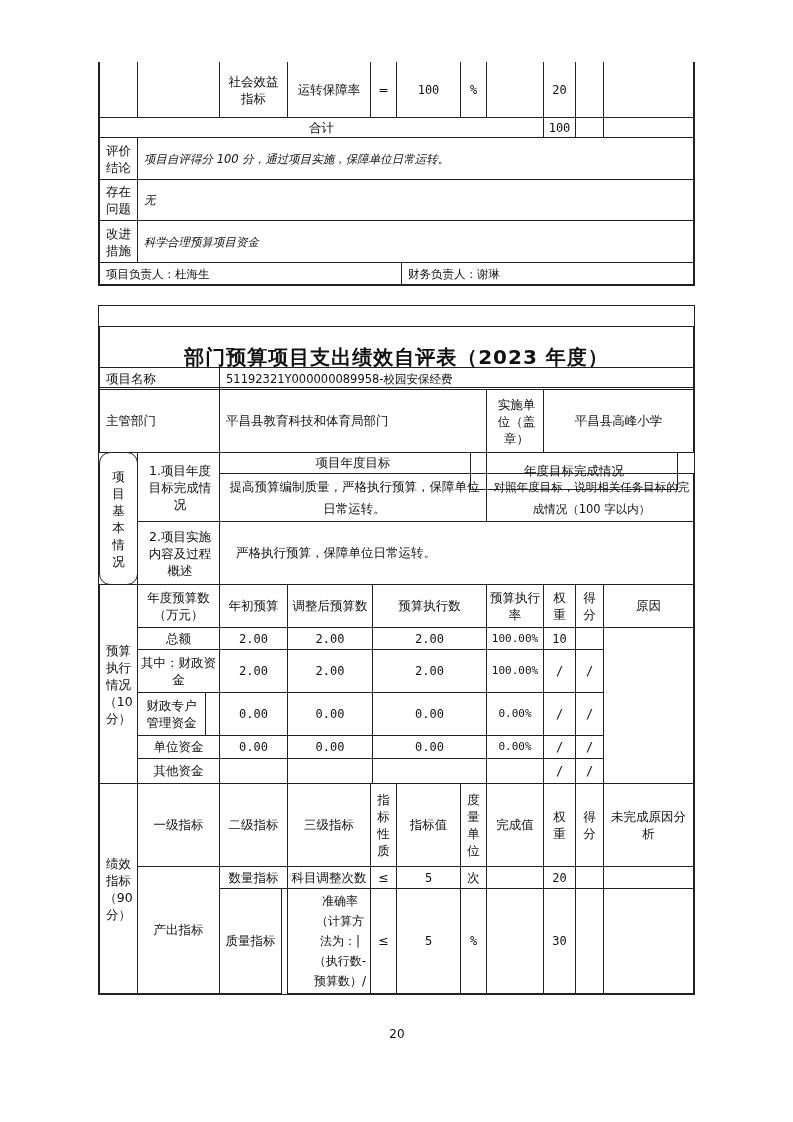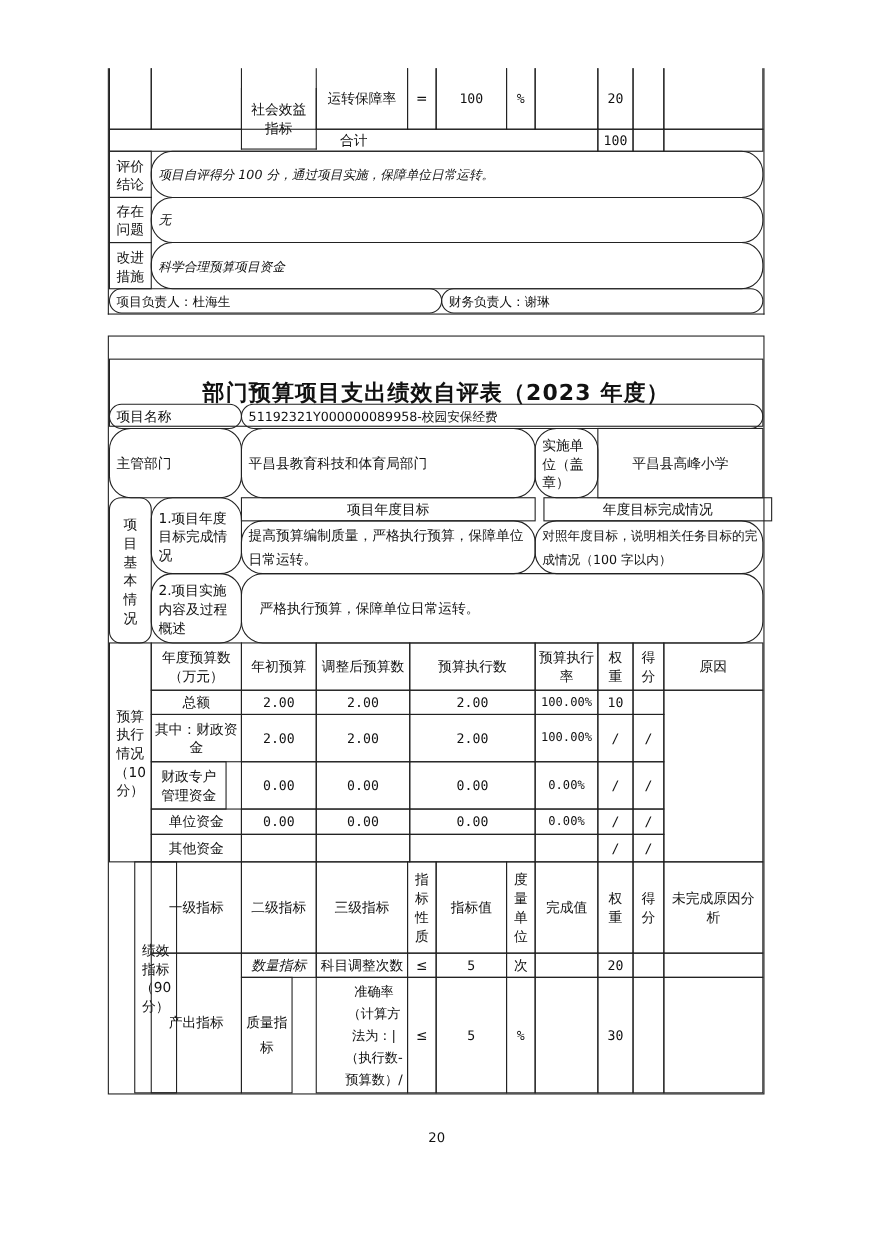--- a/index.html
+++ b/index.html
@@ -1,37 +1,37 @@
 <!DOCTYPE html>
 <html><head>
 <meta charset="utf-8">
 <style>
   html, body { margin: 0; padding: 0; background: #ffffff; }
   body { width: 793px; height: 1122px; position: relative; overflow: hidden;
          font-family: "DejaVu Sans", "Liberation Sans", sans-serif; color: #111; }
   .cell { position: absolute; box-sizing: border-box; border: 1px solid #222;
           display: flex; align-items: center; justify-content: center; text-align: center;
           font-size: 12.5px; line-height: 22px; padding: 0 3px; overflow: hidden; }
-  .left { justify-content: flex-start; text-align: left; padding-left: 6px; border-radius: 20px; }
+  .left { justify-content: flex-start; text-align: center; padding-left: 6px; }
   .italic { font-style: italic; font-size: 11.5px; }
   .small { font-size: 11.5px; }
   .num { font-family: "DejaVu Sans Mono", "Liberation Mono", monospace; font-size: 12px; }
   .title { font-size: 20px; font-weight: bold; letter-spacing: 1px; margin-top: 20px; }
   .vert { line-height: 17px; }
   .frame { position: absolute; box-sizing: border-box; border: 1.5px solid #222; pointer-events: none; }
   .pagenum { position: absolute; left: 380px; top: 1027px; font-size: 12px; width: 34px; text-align: center; }
 </style>
 </head>
 <body>
 
 <div>
 
   <div class="cell" style="left:99px;top:62px;width:39px;height:56px;border-top:none;"></div>
   <div class="cell" style="left:137px;top:62px;width:83px;height:56px;border-top:none;"></div>
-  <div class="cell vert" style="left:219px;top:80px;width:69px;height:56px;border-top:none;">社会效益指标</div>
+  <div class="cell vert" style="left:219px;top:62px;width:69px;height:56px;border-top:none;">社会效益指标</div>
   <div class="cell" style="left:287px;top:62px;width:84px;height:56px;border-top:none;">运转保障率</div>
   <div class="cell" style="left:370px;top:62px;width:27px;height:56px;border-top:none;">=</div>
   <div class="cell num" style="left:396px;top:62px;width:65px;height:56px;border-top:none;">100</div>
   <div class="cell num" style="left:460px;top:62px;width:27px;height:56px;border-top:none;">%</div>
   <div class="cell" style="left:486px;top:62px;width:58px;height:56px;border-top:none;"></div>
   <div class="cell num" style="left:543px;top:62px;width:33px;height:56px;border-top:none;">20</div>
   <div class="cell" style="left:575px;top:62px;width:29px;height:56px;border-top:none;"></div>
   <div class="cell" style="left:603px;top:62px;width:91px;height:56px;border-top:none;"></div>
 
   <div class="cell" style="left:99px;top:117px;width:445px;height:21px;">合计</div>
@@ -60,21 +60,21 @@
   <div class="cell left small" style="left:219px;top:367px;width:475px;height:23px;">51192321Y000000089958-校园安保经费</div>
 
   <div class="cell left" style="left:99px;top:389px;width:121px;height:64px;">主管部门</div>
   <div class="cell left" style="left:219px;top:389px;width:268px;height:64px;">平昌县教育科技和体育局部门</div>
   <div class="cell left vert" style="left:486px;top:389px;width:58px;height:64px;">实施单位（盖章）</div>
   <div class="cell" style="left:543px;top:389px;width:151px;height:64px;">平昌县高峰小学</div>
 
   <div class="cell vert" style="left:99px;top:452px;width:39px;height:133px;padding:0 8px;border-radius:11px;">项目基本情况</div>
   <div class="cell left vert" style="left:137px;top:452px;width:83px;height:70px;">1.项目年度目标完成情况</div>
   <div class="cell" style="left:219px;top:452px;width:268px;height:22px;">项目年度目标</div>
-  <div class="cell" style="left:494px;top:452px;width:208px;height:22px;">年度目标完成情况</div>
+  <div class="cell" style="left:470px;top:452px;width:208px;height:38px;">年度目标完成情况</div>
   <div class="cell left" style="left:219px;top:473px;width:268px;height:49px;">提高预算编制质量，严格执行预算，保障单位日常运转。</div>
   <div class="cell left small" style="left:486px;top:473px;width:208px;height:49px;">对照年度目标，说明相关任务目标的完成情况（100 字以内）</div>
   <div class="cell left vert" style="left:137px;top:521px;width:83px;height:64px;">2.项目实施内容及过程概述</div>
   <div class="cell left" style="left:219px;top:521px;width:475px;height:64px;padding-left:16px;">严格执行预算，保障单位日常运转。</div>
 
   <div class="cell vert" style="left:99px;top:584px;width:39px;height:200px;padding:0 3px;">预算执行情况（10分）</div>
 
   <div class="cell vert" style="left:137px;top:584px;width:83px;height:44px;">年度预算数（万元）</div>
   <div class="cell" style="left:219px;top:584px;width:69px;height:44px;">年初预算</div>
   <div class="cell" style="left:287px;top:584px;width:86px;height:44px;">调整后预算数</div>
@@ -118,46 +118,46 @@
   <div class="cell num" style="left:575px;top:735px;width:29px;height:24px;">/</div>
 
   <div class="cell" style="left:137px;top:758px;width:83px;height:26px;">其他资金</div>
   <div class="cell num" style="left:219px;top:758px;width:69px;height:26px;"></div>
   <div class="cell num" style="left:287px;top:758px;width:86px;height:26px;"></div>
   <div class="cell num" style="left:372px;top:758px;width:115px;height:26px;"></div>
   <div class="cell num" style="left:486px;top:758px;width:58px;height:26px;"></div>
   <div class="cell num" style="left:543px;top:758px;width:33px;height:26px;">/</div>
   <div class="cell num" style="left:575px;top:758px;width:29px;height:26px;">/</div>
 
-  <div class="cell vert" style="left:99px;top:783px;width:39px;height:211px;padding:0 3px;margin-left:23px;">绩效指标（90分）</div>
+  <div class="cell vert" style="left:99px;top:783px;width:39px;height:211px;padding:0 3px;">绩效指标（90分）</div>
 
   <div class="cell" style="left:137px;top:783px;width:83px;height:84px;">一级指标</div>
   <div class="cell" style="left:219px;top:783px;width:69px;height:84px;">二级指标</div>
   <div class="cell" style="left:287px;top:783px;width:84px;height:84px;">三级指标</div>
   <div class="cell vert" style="left:370px;top:783px;width:27px;height:84px;padding:0 6px;">指标性质</div>
   <div class="cell" style="left:396px;top:783px;width:65px;height:84px;">指标值</div>
   <div class="cell vert" style="left:460px;top:783px;width:27px;height:84px;padding:0 6px;">度量单位</div>
   <div class="cell" style="left:486px;top:783px;width:58px;height:84px;">完成值</div>
   <div class="cell vert" style="left:543px;top:783px;width:33px;height:84px;padding:0 8px;">权重</div>
   <div class="cell vert" style="left:575px;top:783px;width:29px;height:84px;padding:0 6px;">得分</div>
   <div class="cell vert" style="left:603px;top:783px;width:91px;height:84px;">未完成原因分析</div>
 
   <div class="cell" style="left:137px;top:866px;width:83px;height:128px;">产出指标</div>
 
-  <div class="cell" style="left:219px;top:866px;width:69px;height:23px;font-style:italic;">数量指标</div>
+  <div class="cell" style="left:219px;top:866px;width:69px;height:23px;">数量指标</div>
   <div class="cell" style="left:287px;top:866px;width:84px;height:23px;">科目调整次数</div>
   <div class="cell" style="left:370px;top:866px;width:27px;height:23px;">≤</div>
   <div class="cell num" style="left:396px;top:866px;width:65px;height:23px;">5</div>
   <div class="cell" style="left:460px;top:866px;width:27px;height:23px;">次</div>
   <div class="cell" style="left:486px;top:866px;width:58px;height:23px;"></div>
   <div class="cell num" style="left:543px;top:866px;width:33px;height:23px;">20</div>
   <div class="cell" style="left:575px;top:866px;width:29px;height:23px;"></div>
   <div class="cell" style="left:603px;top:866px;width:91px;height:23px;"></div>
 
-  <div class="cell" style="left:219px;top:888px;width:47px;height:106px;">质量指标</div>
+  <div class="cell" style="left:219px;top:888px;width:63px;height:106px;">质量指标</div>
   <div class="cell" style="left:287px;top:888px;width:84px;height:106px;line-height:20px;font-size:12px;padding-left:25px;">预算编制准确率（计算方法为：|（执行数-预算数）/预算数|）</div>
   <div class="cell" style="left:370px;top:888px;width:27px;height:106px;">≤</div>
   <div class="cell num" style="left:396px;top:888px;width:65px;height:106px;">5</div>
   <div class="cell num" style="left:460px;top:888px;width:27px;height:106px;">%</div>
   <div class="cell" style="left:486px;top:888px;width:58px;height:106px;"></div>
   <div class="cell num" style="left:543px;top:888px;width:33px;height:106px;">30</div>
   <div class="cell" style="left:575px;top:888px;width:29px;height:106px;"></div>
   <div class="cell" style="left:603px;top:888px;width:91px;height:106px;"></div>
 
   <div class="frame" style="left:98px;top:305px;width:597px;height:690px;"></div>

